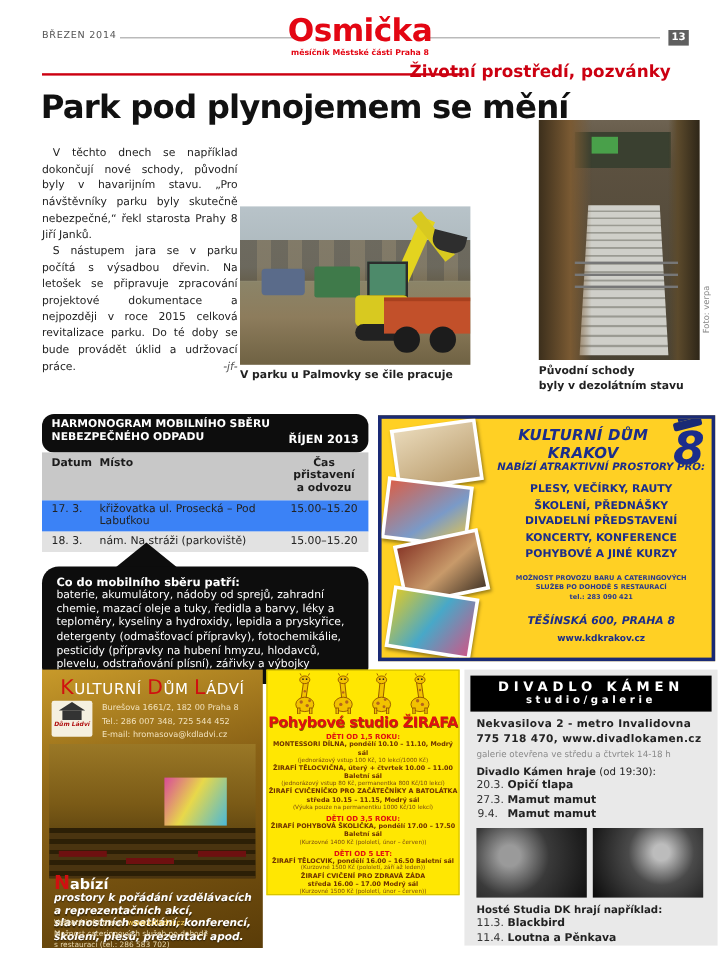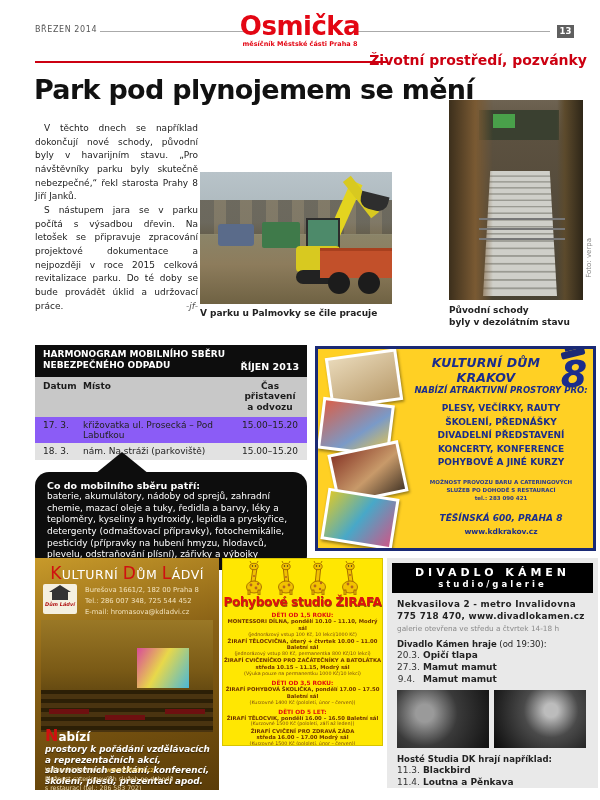--- a/index.html
+++ b/index.html
@@ -9,21 +9,21 @@
   
   .issue { position:absolute; left:35px; top:25px; font-size:8px; letter-spacing:0.6px; color:#555; }
   .rule { position:absolute; height:1px; background:#aaa; top:31px; }
   .rule-l { left:100px; width:152px; }
   .rule-r { left:352px; width:198px; }
   .masthead { position:absolute; left:0; right:0; top:13px; text-align:center; }
   .masthead .m-title { font-size:26px; font-weight:bold; color:#e30613; letter-spacing:-0.5px; line-height:1; }
   .masthead .m-sub { font-size:6.5px; font-weight:bold; color:#e30613; margin-top:1px; }
   .pageno { position:absolute; left:557px; top:25px; width:17px; height:13px; background:#5f5f5f; color:#fff; font-size:8.5px; font-weight:bold; text-align:center; line-height:13px; }
   .sec-rule { position:absolute; left:35px; top:61px; width:352px; height:2px; background:#cc0011; }
-  .section-title { position:absolute; right:13px; top:52px; font-size:14px; font-weight:bold; color:#cc0011; }
+  .section-title { position:absolute; right:41px; top:52px; font-size:14px; font-weight:bold; color:#cc0011; }
 
   
   .headline { position:absolute; left:34px; top:74px; font-size:27px; font-weight:bold; color:#111; letter-spacing:-0.7px; }
   .article { position:absolute; left:35px; top:122px; width:163px; font-size:9px; line-height:1.52; text-align:justify; color:#222; }
   .article p.ind { text-indent:9px; }
   .sig { float:right; font-style:italic; color:#555; }
 
   .photo1 { position:absolute; left:200px; top:172px; width:192px; height:132px; background:linear-gradient(180deg,#b8c3c9 0%,#aab6ba 38%,#8b8468 48%,#8d7c5c 70%,#6f6243 100%); overflow:hidden; }
   .p1-trees { position:absolute; left:0; top:28px; width:100%; height:34px; background:repeating-linear-gradient(90deg,#5c5546 0 14px,#766a52 14px 26px); opacity:.8; }
   .p1-van { position:absolute; left:18px; top:52px; width:36px; height:22px; background:#5a6b8a; border-radius:3px; }
@@ -43,26 +43,26 @@
   .p2-bush-r { position:absolute; right:0; top:0; width:26px; height:100%; background:linear-gradient(270deg,#2e2618,#5c4a2c 70%,transparent); }
   .p2-stairs { position:absolute; left:34px; top:36px; width:74px; height:160px; background:repeating-linear-gradient(180deg,#cfcfc9 0 7px,#9a9a92 7px 9px); transform:perspective(160px) rotateX(14deg); transform-origin:bottom; }
   .p2-top { position:absolute; left:30px; top:10px; width:80px; height:30px; background:#3a4030; }
   .p2-truck { position:absolute; left:44px; top:14px; width:22px; height:14px; background:#49a04a; }
   .p2-rail { position:absolute; left:30px; top:118px; width:86px; height:2px; background:#777; box-shadow:0 10px 0 #777, 0 20px 0 #777; }
   .caption2 { position:absolute; left:449px; top:304px; font-size:9px; font-weight:bold; color:#222; line-height:1.35; }
   .credit { position:absolute; left:585px; top:238px; font-size:7px; color:#888; writing-mode:vertical-rl; transform:rotate(180deg); }
 
   
   .sched { position:absolute; left:35px; top:345px; width:272px; font-size:9px; }
-  .t-head { display:flex; justify-content:space-between; align-items:flex-end; background:#0d0d0d; color:#fff; padding:4px 8px 5px 8px; }
+  .t-head { display:flex; justify-content:space-between; align-items:flex-end; background:#0d0d0d; color:#fff; padding:4px 8px 5px 8px;border-radius:10px; }
   .t-head .tt { font-weight:bold; font-size:9px; line-height:1.25; }
   .t-head .tr { font-weight:bold; font-size:9.5px; }
   .t-cols { display:flex; background:#c8c8c8; font-weight:bold; color:#1c1c1c; padding:4px 0; }
   .t-row { display:flex; padding:3px 0; color:#222; }
-  .t-row.odd { background:#8b5cf6; }
+  .t-row.odd { background:#3b82f6; }
   .t-row.even { background:#e2e2e2; }
   .c-datum { width:48px; padding-left:8px; }
   .c-misto { flex:1; }
   .c-cas { width:74px; text-align:center; line-height:1.2; }
 
   
   .bubble-tri { position:absolute; left:95px; top:452px; width:0; height:0; border-left:27px solid transparent; border-right:27px solid transparent; border-bottom:22px solid #0d0d0d; }
   .bubble { position:absolute; left:35px; top:472px; width:272px; background:#0d0d0d; color:#fff; border-radius:14px; padding:8px 12px 9px 12px; }
   .bubble .bt { font-weight:bold; font-size:9.5px; }
   .bubble .bb { font-size:9px; line-height:1.3; }

